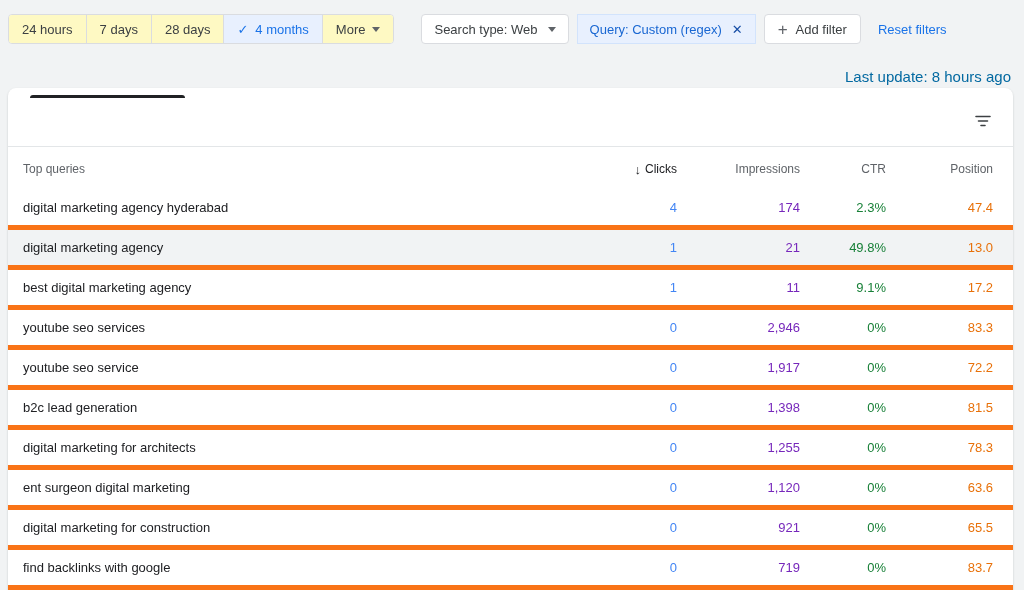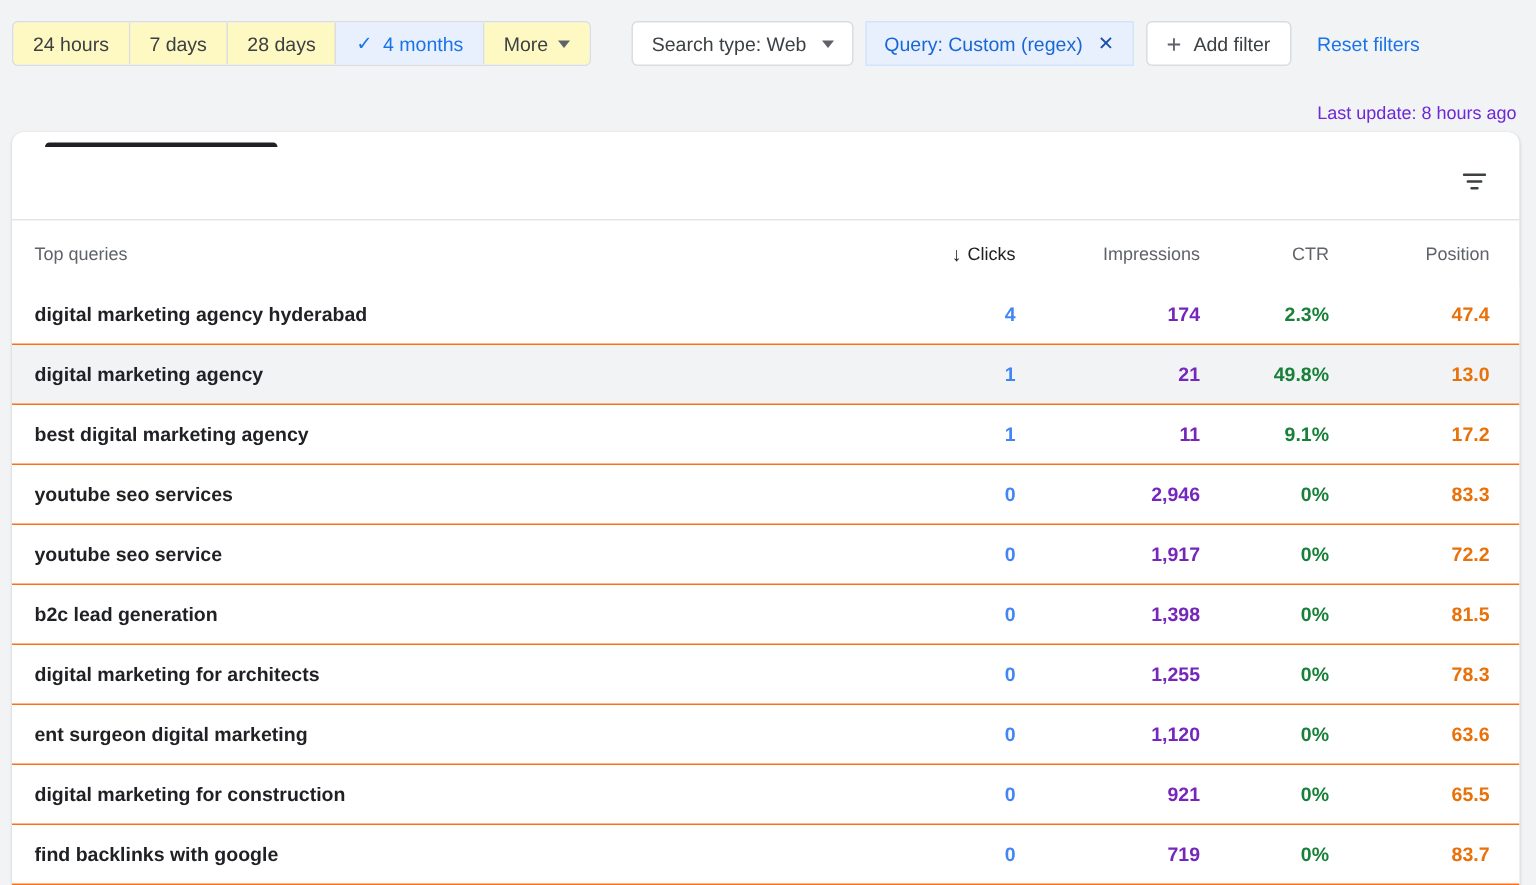--- a/index.html
+++ b/index.html
@@ -17,31 +17,31 @@
   .seg-btn:last-child { border-right:none; }
   .seg-btn.selected { background:#e8f0fe; color:#1a73e8; }
   .check { font-size:13px; font-weight:bold; }
   .caret { width:0; height:0; border-left:4px solid transparent; border-right:4px solid transparent; border-top:5px solid #5f6368; display:inline-block; }
   .dropdown { margin-left:27px; display:flex; align-items:center; gap:10px; height:30px; padding:0 12px; background:#fff; border:1px solid #dadce0; border-radius:4px; font-size:13px; color:#3c4043; cursor:pointer; white-space:nowrap; }
   .chip { margin-left:8px; display:flex; align-items:center; gap:10px; height:30px; padding:0 12px; background:#e8f0fe; border:1px solid #d2e3fc; border-radius:0; font-size:13px; font-weight:500; color:#1967d2; cursor:pointer; white-space:nowrap; }
   .chip .close { font-size:13px; color:#174ea6; font-weight:400; cursor:pointer; }
   .add-filter { margin-left:8px; display:flex; align-items:center; gap:8px; height:30px; padding:0 13px; background:#fff; border:1px solid #dadce0; border-radius:4px; font-size:13px; color:#3c4043; cursor:pointer; white-space:nowrap; }
   .add-filter .plus { font-size:17px; color:#5f6368; line-height:1; font-weight:400; }
   .reset-link { margin-left:17px; font-size:13px; font-weight:500; color:#1a73e8; cursor:pointer; white-space:nowrap; }
-  .last-update { position:absolute; top:68px; right:13px; font-size:12px; color:#6d28d9;margin-left:28px; }
+  .last-update { position:absolute; top:68px; right:13px; font-size:15px; color:#0369a1;margin-left:28px; }
   .card { position:absolute; left:8px; right:11px; top:88px; bottom:0; background:#fff; border-radius:8px 8px 0 0; box-shadow:0 1px 2px rgba(60,64,67,.25); }
   .tab-indicator { position:absolute; left:22px; top:7px; width:155px; height:3px; background:#202124; border-radius:3px 3px 0 0; }
   .filter-btn { position:absolute; top:21px; right:18px; width:24px; height:24px; display:flex; align-items:center; justify-content:center; cursor:pointer; border-radius:50%; }
   .thead { position:absolute; top:58px; left:0; right:0; height:46px; display:grid; grid-template-columns:1fr 120px 123px 86px 107px; align-items:center; padding:0 20px 0 15px; border-top:1px solid #e3e6e8; border-bottom:1px solid #e3e6e8; }
   .th { font-size:12px; color:#5f6368; }
   .th.num { text-align:right; }
   .th-clicks { color:#202124; font-weight:500; display:flex; align-items:center; justify-content:flex-end; gap:4px; }
   .sort-arrow { font-size:13px; color:#202124; }
   .tbody { position:absolute; top:102px; left:0; right:0; bottom:0; overflow:hidden; }
-  .t-row { height:40px; display:grid; grid-template-columns:1fr 120px 123px 86px 107px; align-items:center; padding:0 20px 0 15px; border-bottom:1px solid #f97316; cursor:pointer; background:#fff;font-weight:bold; }
+  .t-row { height:40px; display:grid; grid-template-columns:1fr 120px 123px 86px 107px; align-items:center; padding:0 20px 0 15px; border-bottom:5px solid #f97316; cursor:pointer; background:#fff; }
   .t-row.highlight { background:#f1f3f4; }
   .cell-query { font-size:13px; color:#202124; overflow:hidden; text-overflow:ellipsis; white-space:nowrap; }
   .cell { font-size:13px; text-align:right; }
   .cell-clicks { color:#4285f4; }
   .cell-impressions { color:#7627bb; }
   .cell-ctr { color:#188038; }
   .cell-position { color:#e8710a; }
 </style>
 </head>
 <body>

